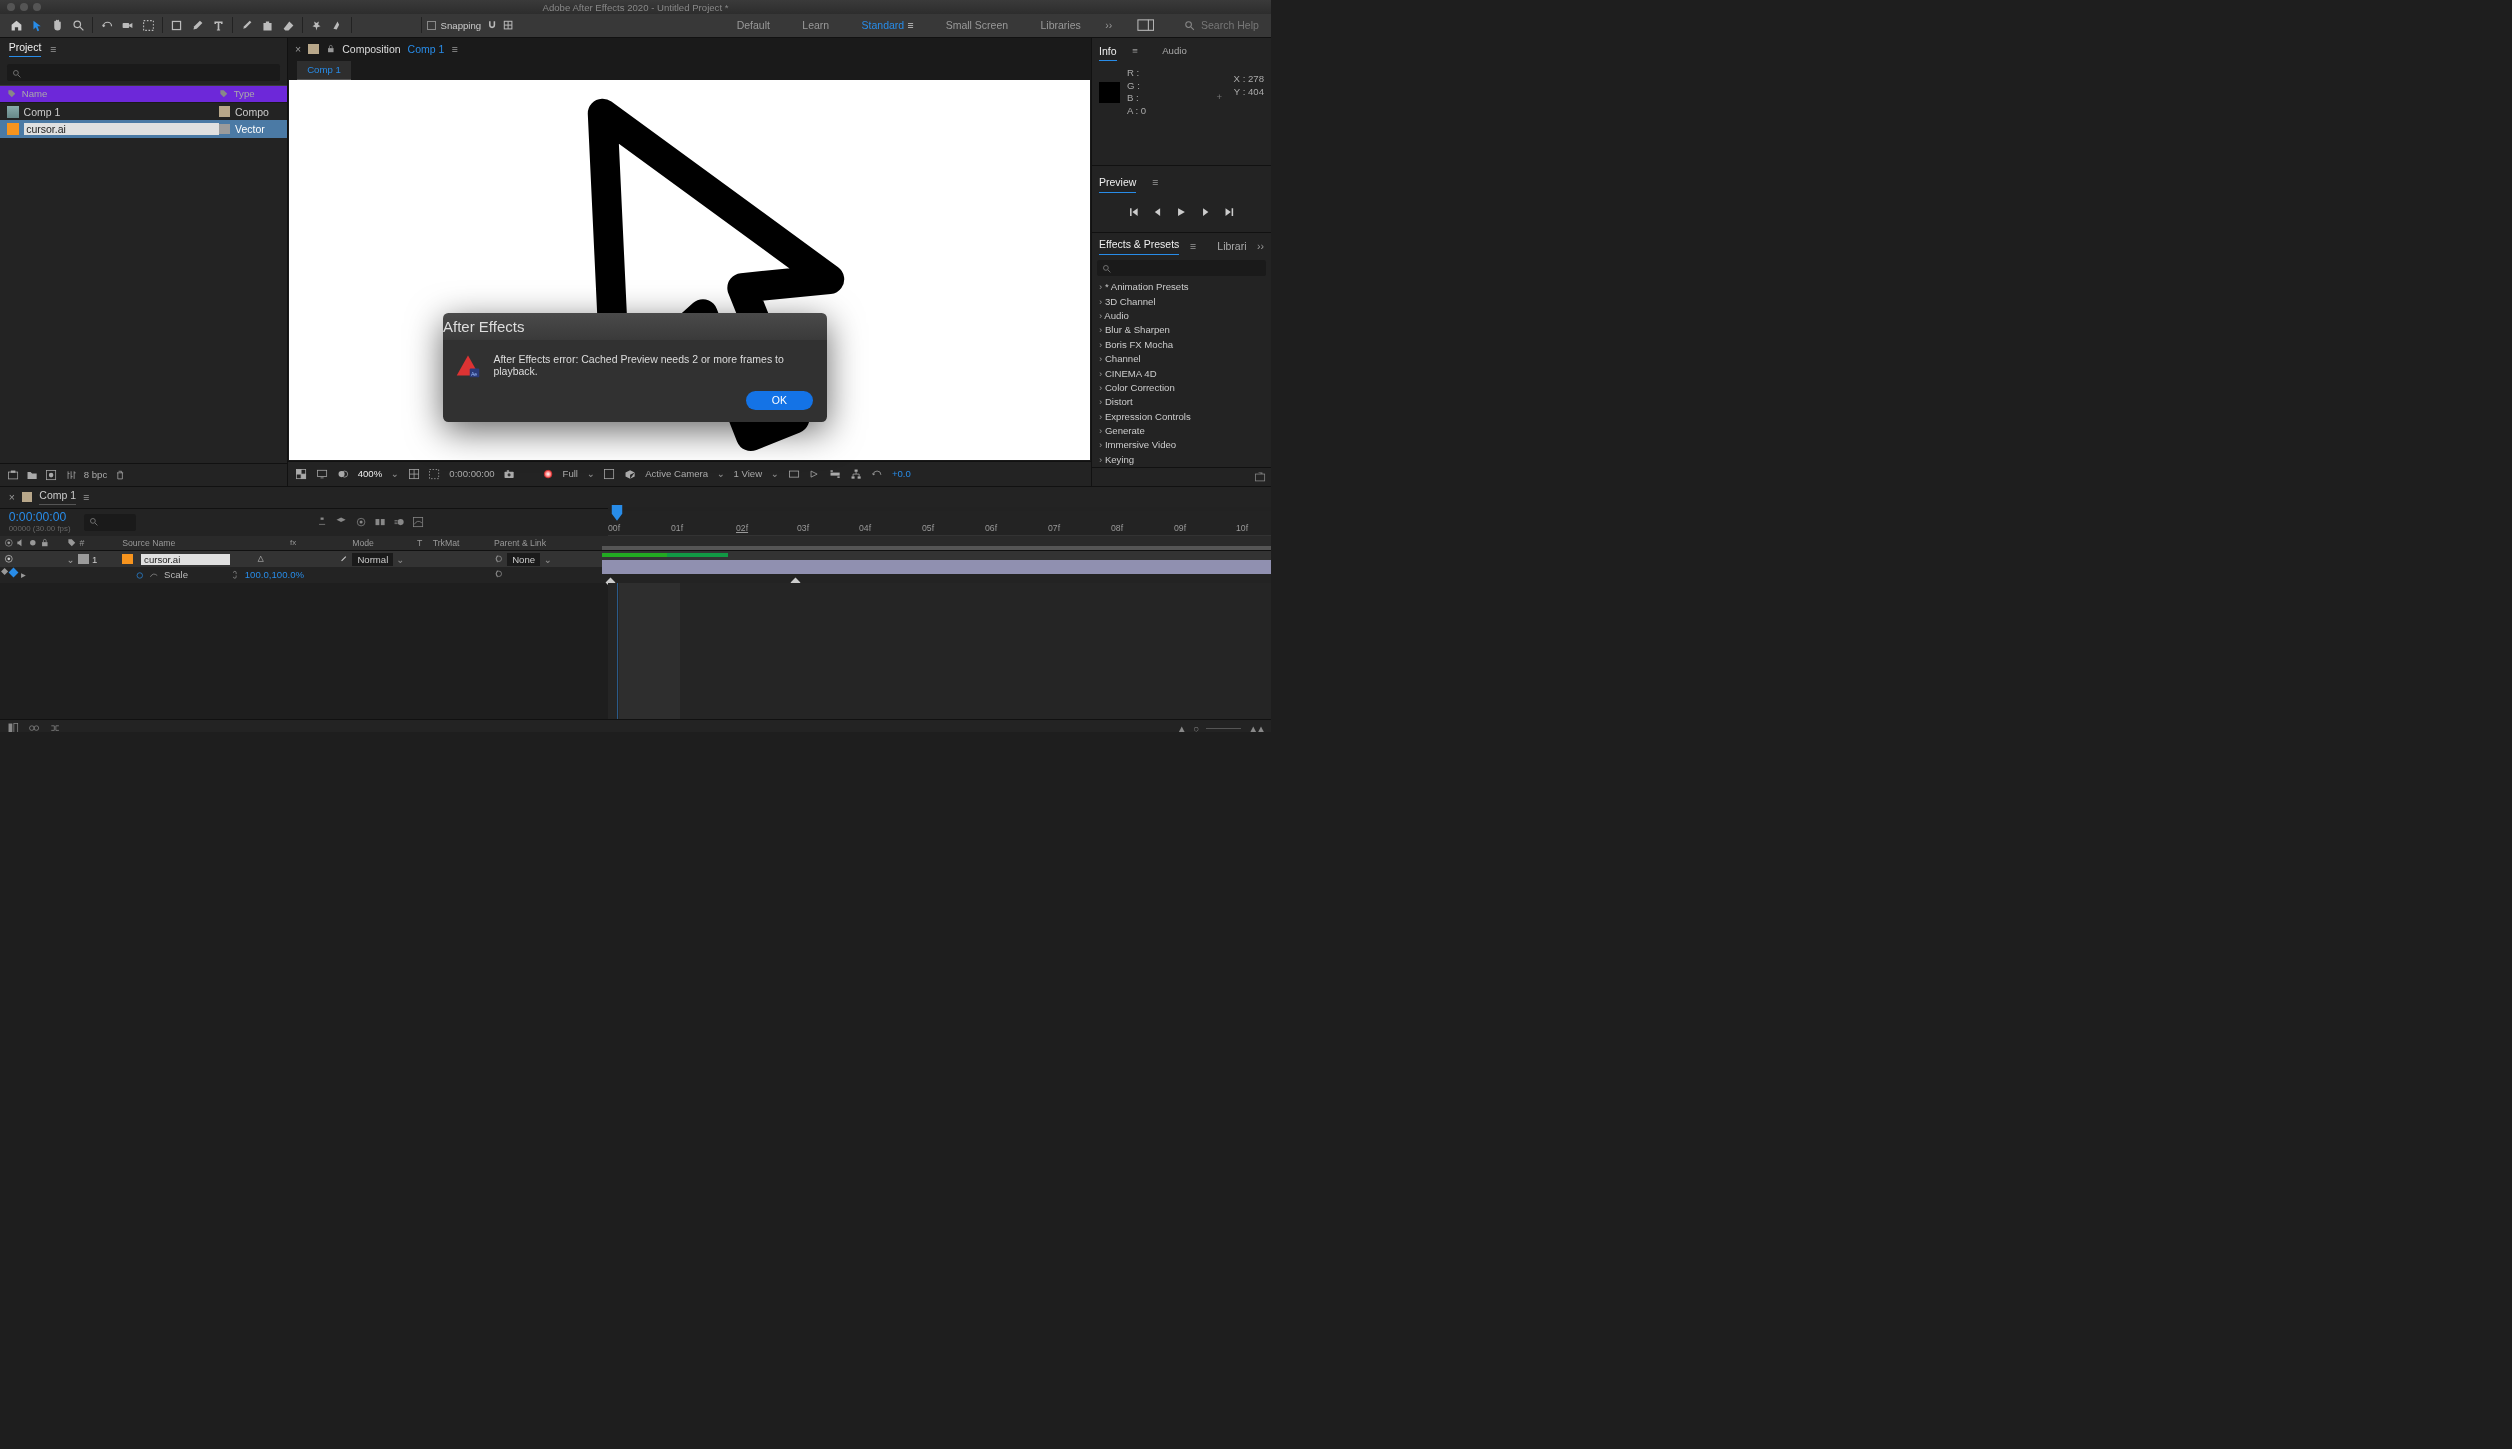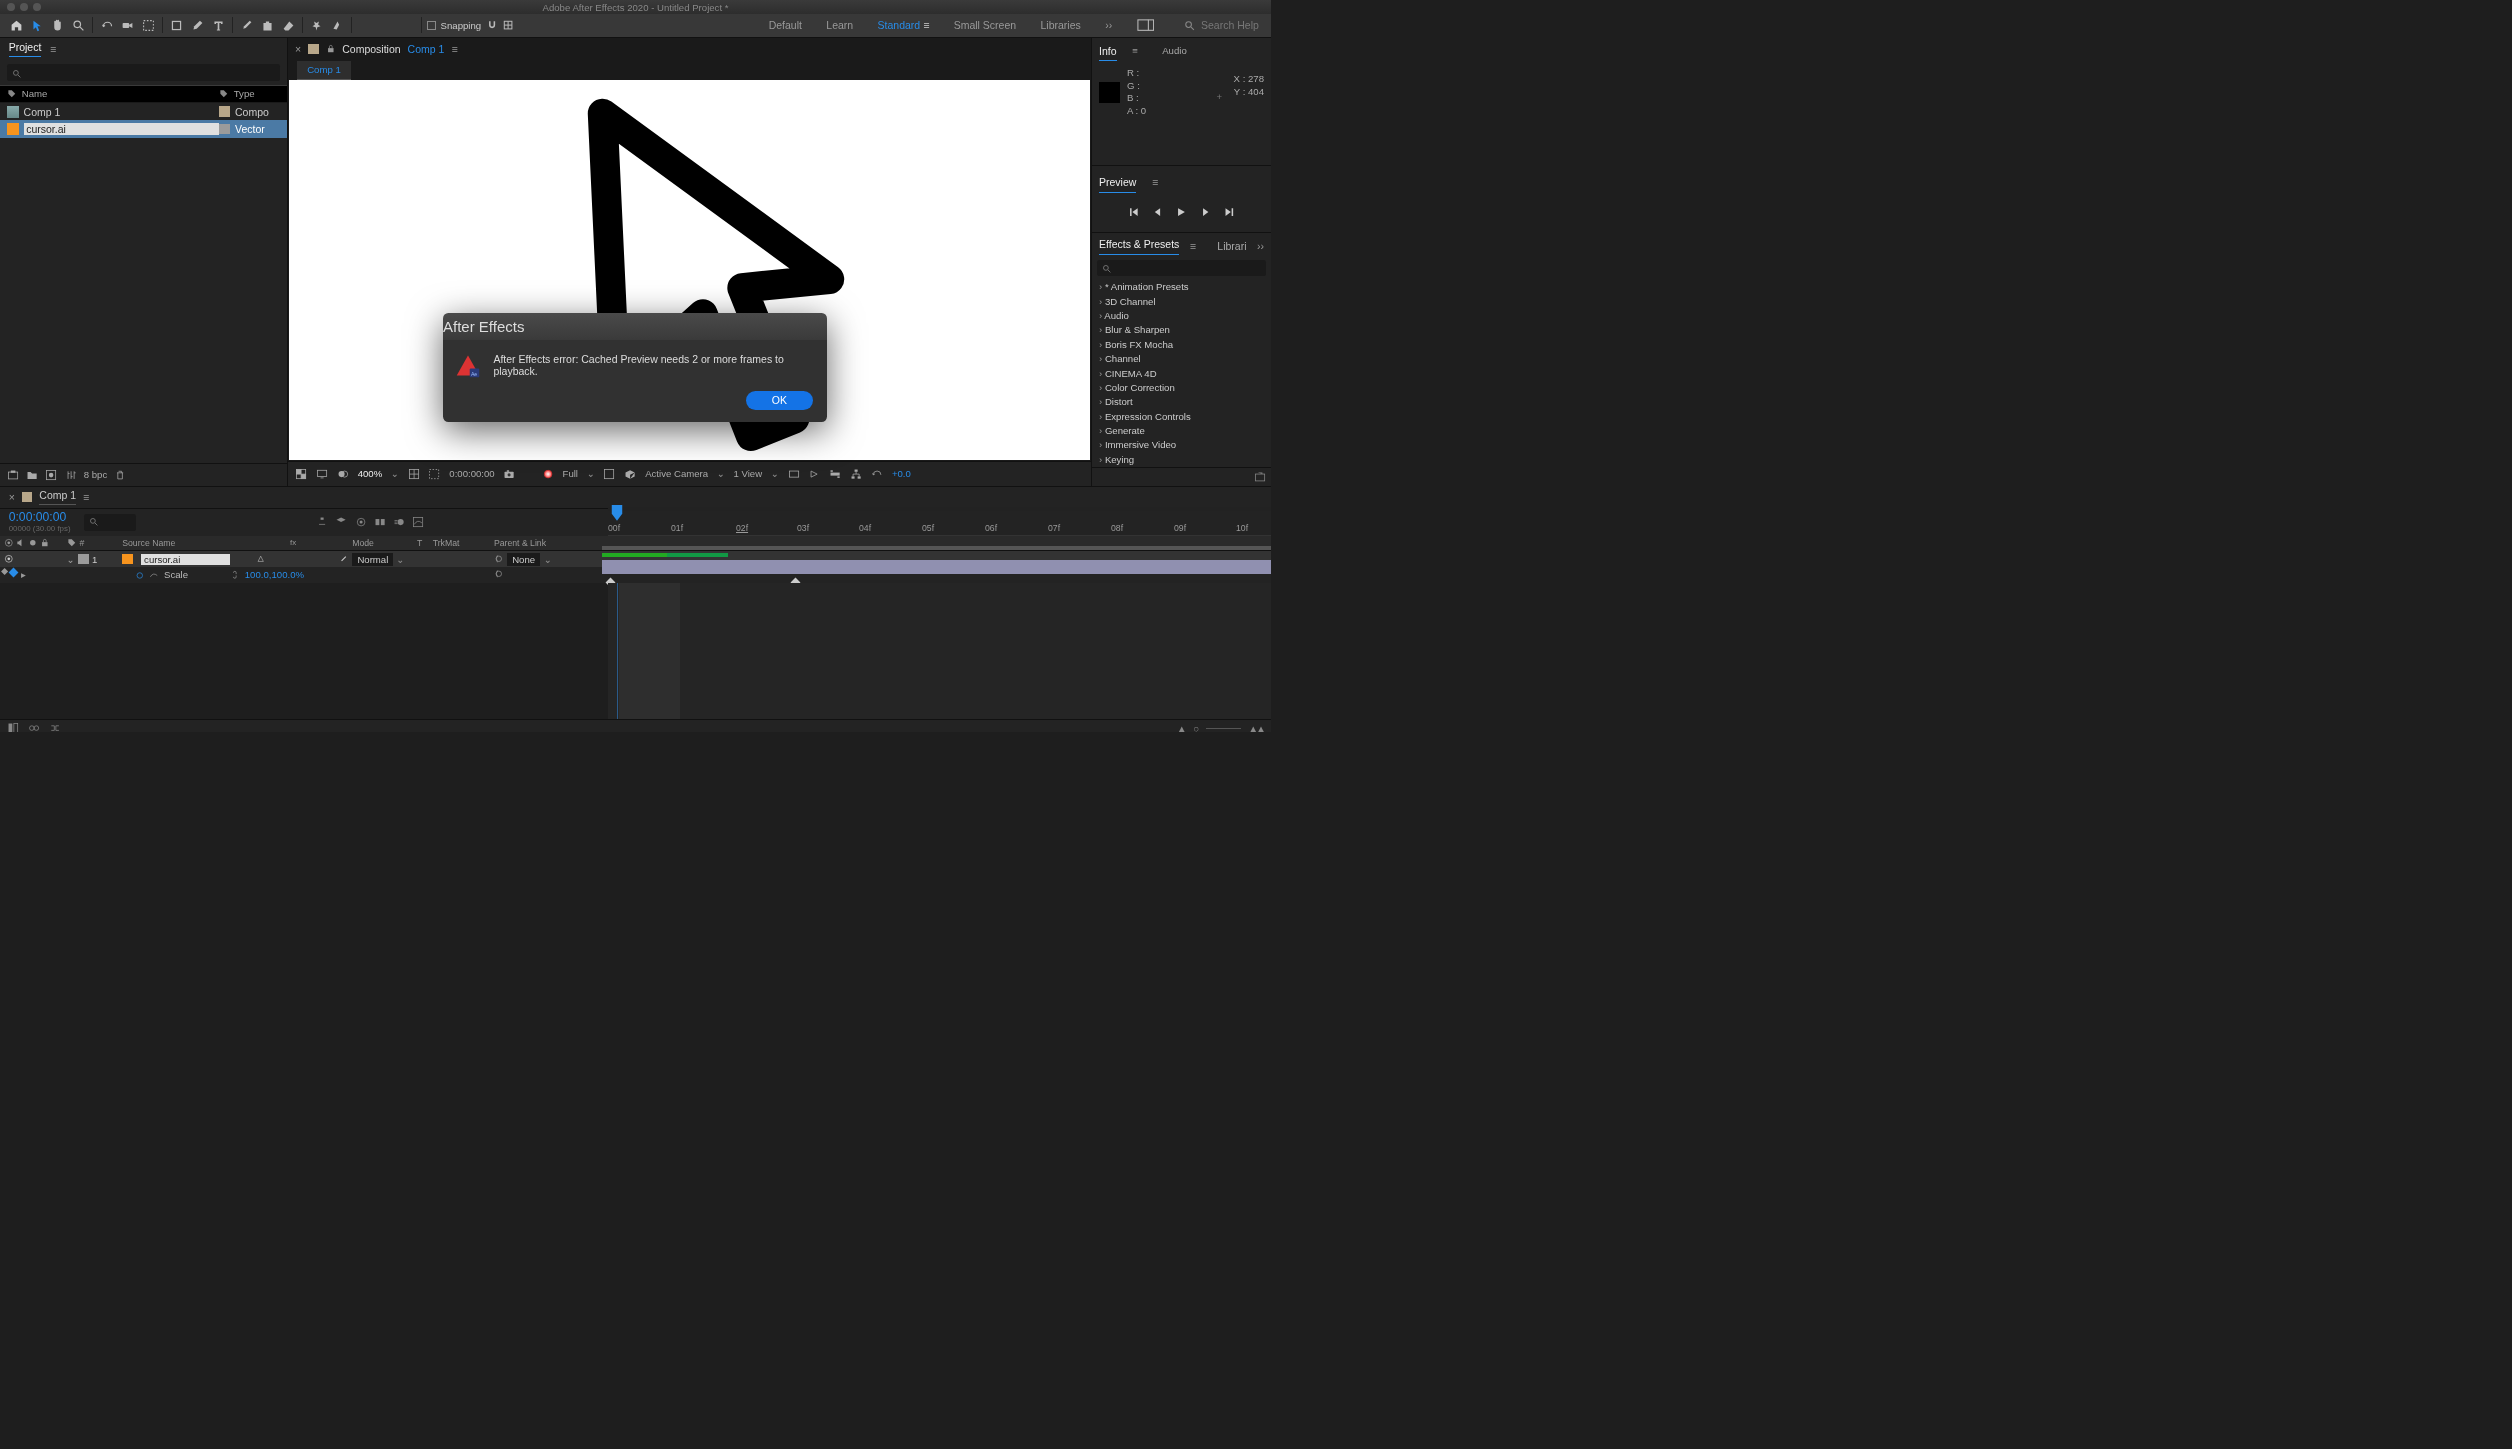--- a/index.html
+++ b/index.html
@@ -13,21 +13,21 @@
     
     
     .toolbar { height: 23.6px; background: #383838; border-bottom: 0.9px solid #111; display: flex; align-items: center; padding: 0 7px; gap: 1.7px; }
     .tool-btn { width: 19px; height: 19px; display: flex; align-items: center; justify-content: center; color: #bbb; cursor: pointer; border-radius: 1.7px; }
     .tool-btn.home svg { fill: #ccc; }
     .tool-btn.active svg { fill: #288CE8; }
     .tool-sep { width: 0.9px; height: 15.7px; background: #222; margin: 0 2.6px; }
     .snapping-ctrl { display: flex; align-items: center; gap: 4.4px; color: #ccc; font-size: 9.6px; }
     .snap-check { width: 9.6px; height: 9.6px; border: 0.9px solid #888; display: inline-block; }
     .workspace-bar { margin-left: auto; display: flex; align-items: center; gap: 24.4px; color: #999; font-size: 10.5px; }
-    .ws-item { cursor: pointer; }
+    .ws-item { cursor: pointer; margin-left: 8px; }
     .ws-item.active { color: #288CE8; }
     .ws-hamburger { color: #ccc; }
     .more-arrows { color: #999; }
     .search-box { display: flex; align-items: center; gap: 6.1px; color: #777; padding: 0 5.2px; }
     
     
     .main { display: flex; height: 448px; }
     
     
     .project-panel { width: 288px; background: #232323; display: flex; flex-direction: column; border-right: 0.9px solid #111; }
@@ -35,21 +35,21 @@
     .panel-tab { font-size: 10.5px; color: #eee; }
     .panel-tab.underline { border-bottom: 1.7px solid #288CE8; padding-bottom: 3.5px; }
     .hamburger-icon { color: #999; }
     .asset-preview { display: flex; padding: 8.7px; gap: 8.7px; }
     .asset-thumb { width: 56px; height: 56px; background: #000; display: flex; align-items: center; justify-content: center; }
     .asset-thumb svg { width: 37px; height: 37px; }
     .asset-info { font-size: 9.6px; line-height: 1.5; }
     .asset-name { color: #eee; }
     .asset-meta { color: #aaa; }
     .proj-search { margin: 3.5px 7px; background: #1a1a1a; padding: 2.6px 5.2px; color: #777; border-radius: 2.6px; }
-    .proj-headers { display: flex; padding: 2.6px 7px; background: #000000; font-size: 9.6px; color: #aaa; border-top: 0.9px solid #3a3a3a; border-bottom: 0.9px solid #1a1a1a; }
+    .proj-headers { display: flex; padding: 2.6px 7px; background: #6d28d9; font-size: 9.6px; color: #aaa; border-top: 0.9px solid #3a3a3a; border-bottom: 0.9px solid #1a1a1a; }
     .col-name { display: flex; align-items: center; gap: 5.2px; }
     .proj-item { display: flex; padding: 2.6px 7px; font-size: 10.5px; align-items: center; }
     .proj-item.sel { background: #4b7aa5; color: #fff; }
     .item-icon { width: 12.2px; height: 12.2px; margin-right: 4.4px; background: #8a8a8a; flex-shrink: 0; }
     .item-icon.ai { background: #f7941e; }
     .item-swatch { width: 10.5px; height: 10.5px; margin-right: 5.2px; }
     .proj-spacer { flex: 1; }
     .proj-footer { height: 23px; display: flex; align-items: center; padding: 0 7px; gap: 7px; border-top: 0.9px solid #111; background: #232323; color: #aaa; font-size: 9.6px; }
     
     

